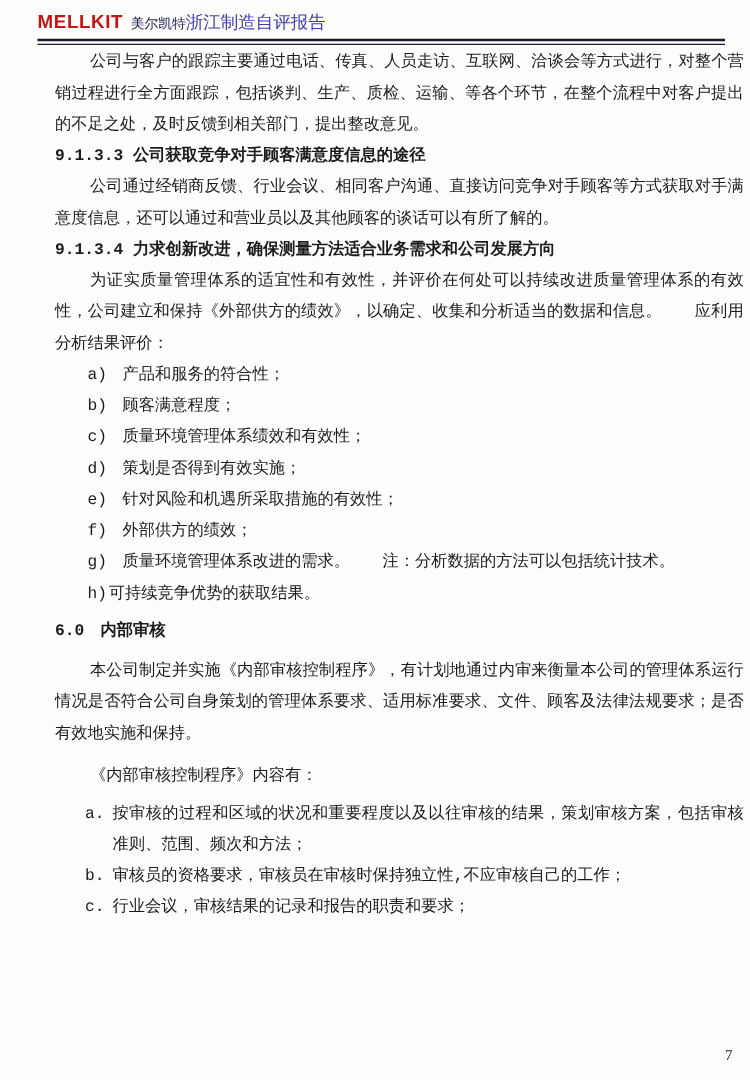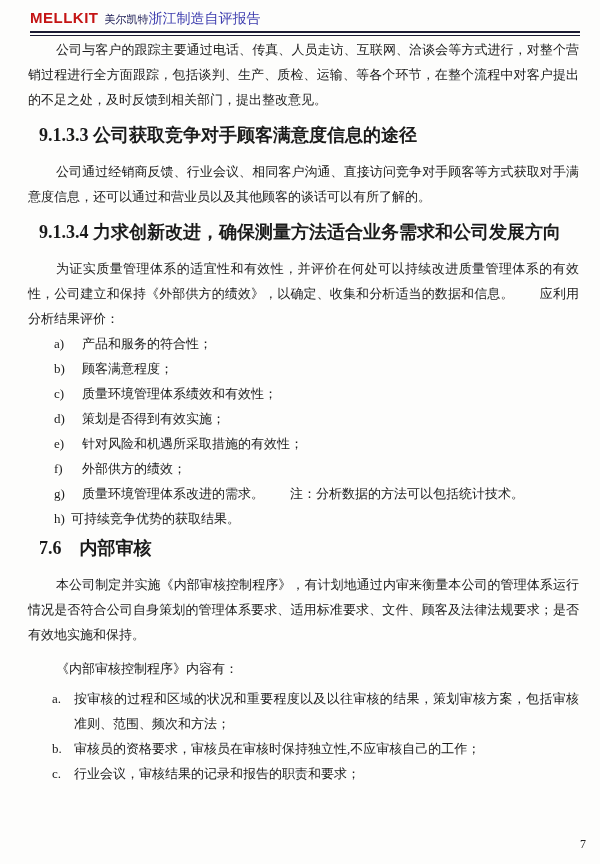--- a/index.html
+++ b/index.html
@@ -15,25 +15,25 @@
   }
   
   .hdr{position:absolute;top:8px;left:30px;right:20px;}
   .hdr-line{font-size:14px;line-height:20px;white-space:nowrap;}
   .brand{font-family:"Liberation Sans","DejaVu Sans",sans-serif;font-weight:bold;color:#c41414;font-size:15px;letter-spacing:0.5px;margin-top:16px;}
   .company{color:#1c1c55;margin-left:6px;font-size:11px;}
   .report-title{color:#3c3cae;font-size:14px;}
   .hdr-rule{margin-top:2px;height:2px;border-top:2px solid #1a1a33;border-bottom:1px solid #1a1a33;}
   
   .doc{
-    position:absolute;top:37px;left:28px;width:551px;
-    font-size:13px;line-height:25px;text-align:justify;
+    position:absolute;top:37px;left:44px;width:551px;
+    font-size:13px;line-height:25px;text-align:justify;font-family:Liberation Mono, monospace;
   }
   .para{margin:0;text-indent:28px;}
-  .hd{margin:11px;font-weight:bold;font-size:18px;line-height:25px;}
+  .hd{margin:0;font-weight:bold;font-size:13px;line-height:25px;}
   .li{display:flex;margin:0;padding-left:26px;}
   .li .mk{flex:0 0 28px;}
   .li.tight .mk{flex:0 0 17px;}
   .li .tx{flex:1;}
   .li2{display:flex;margin:0;padding-left:24px;}
   .li2 .mk{flex:0 0 22px;}
   .li2 .tx{flex:1;}
   .mt1{margin-top:5px;}
   .mt2{margin-top:7px;}
   .mt3{margin-top:9px;}
@@ -89,21 +89,21 @@
     </div>
     <div class="li">
       <span class="mk">g)</span>
         <span class="tx">质量环境管理体系改进的需求。　　注：分析数据的方法可以包括统计技术。</span>
     </div>
     <div class="li tight">
       <span class="mk">h)</span>
         <span class="tx">可持续竞争优势的获取结果。</span>
     </div>
 
-    <h3 class="hd mt1">7.6　内部审核</h3>
+    <h3 class="hd mt1">6.0　内部审核</h3>
     <p class="para mt2">本公司制定并实施《内部审核控制程序》，有计划地通过内审来衡量本公司的管理体系运行情况是否符合公司自身策划的管理体系要求、适用标准要求、文件、顾客及法律法规要求；是否有效地实施和保持。</p>
 
     <p class="para mt3">《内部审核控制程序》内容有：</p>
 
     <div class="li2 mt1">
       <span class="mk">a.</span>
         <span class="tx">按审核的过程和区域的状况和重要程度以及以往审核的结果，策划审核方案，包括审核准则、范围、频次和方法；</span>
     </div>
     <div class="li2">
       <span class="mk">b.</span>

